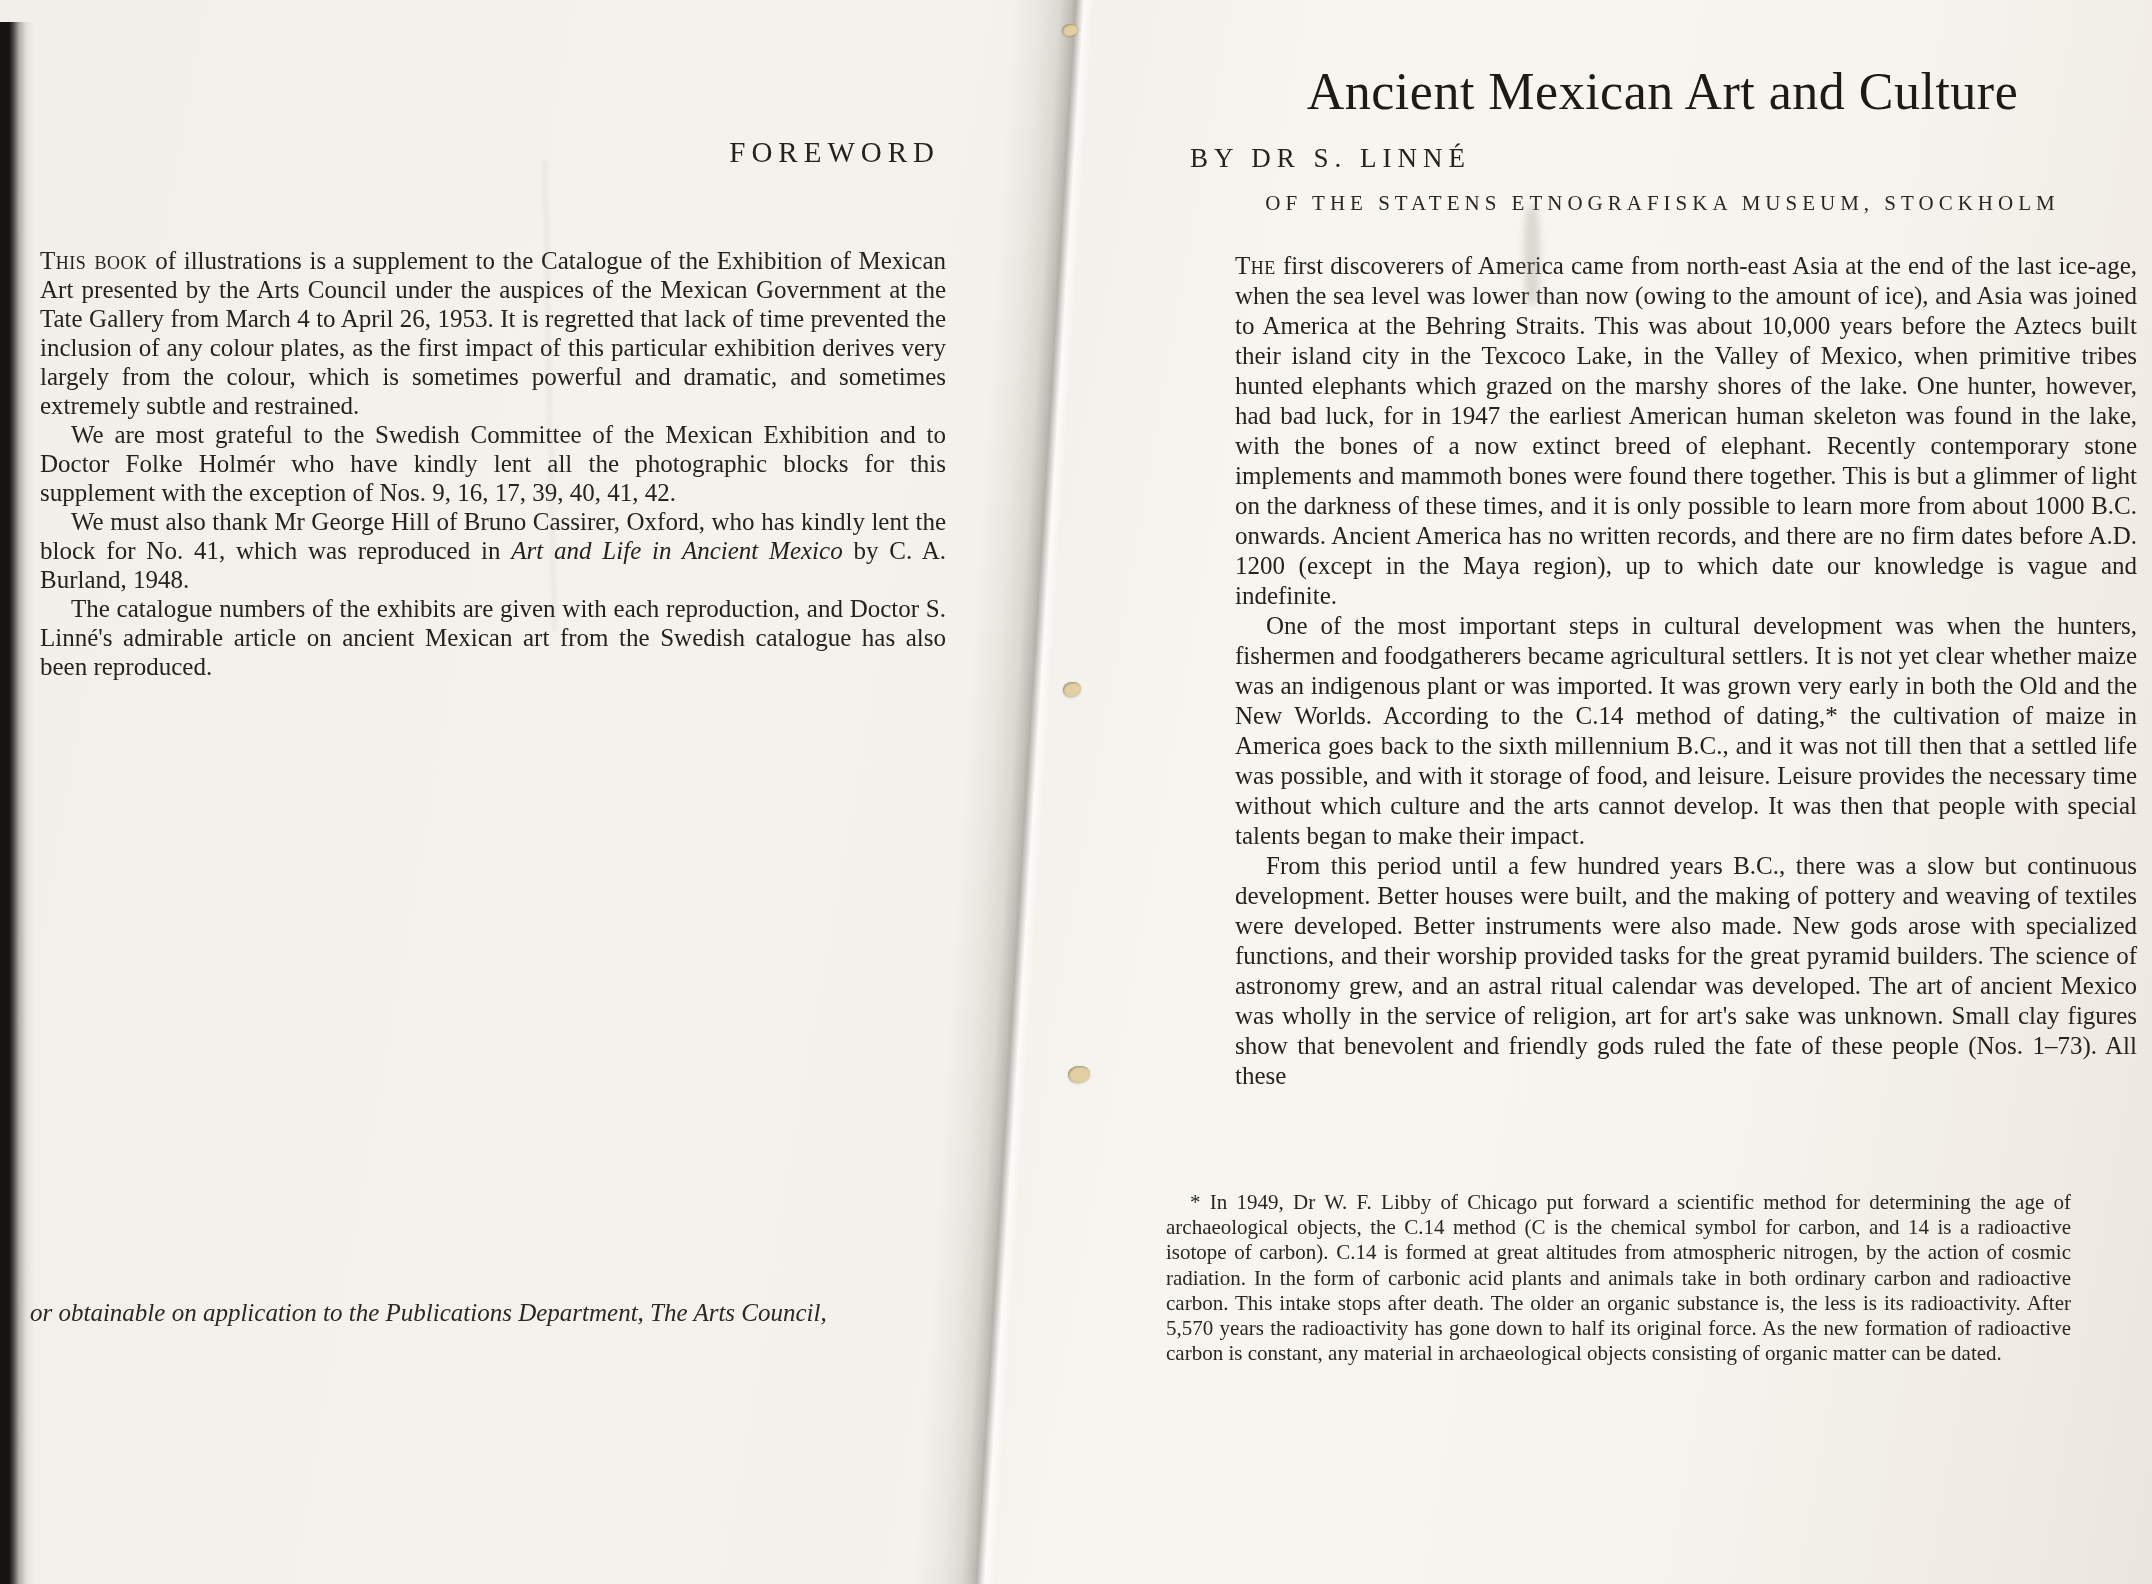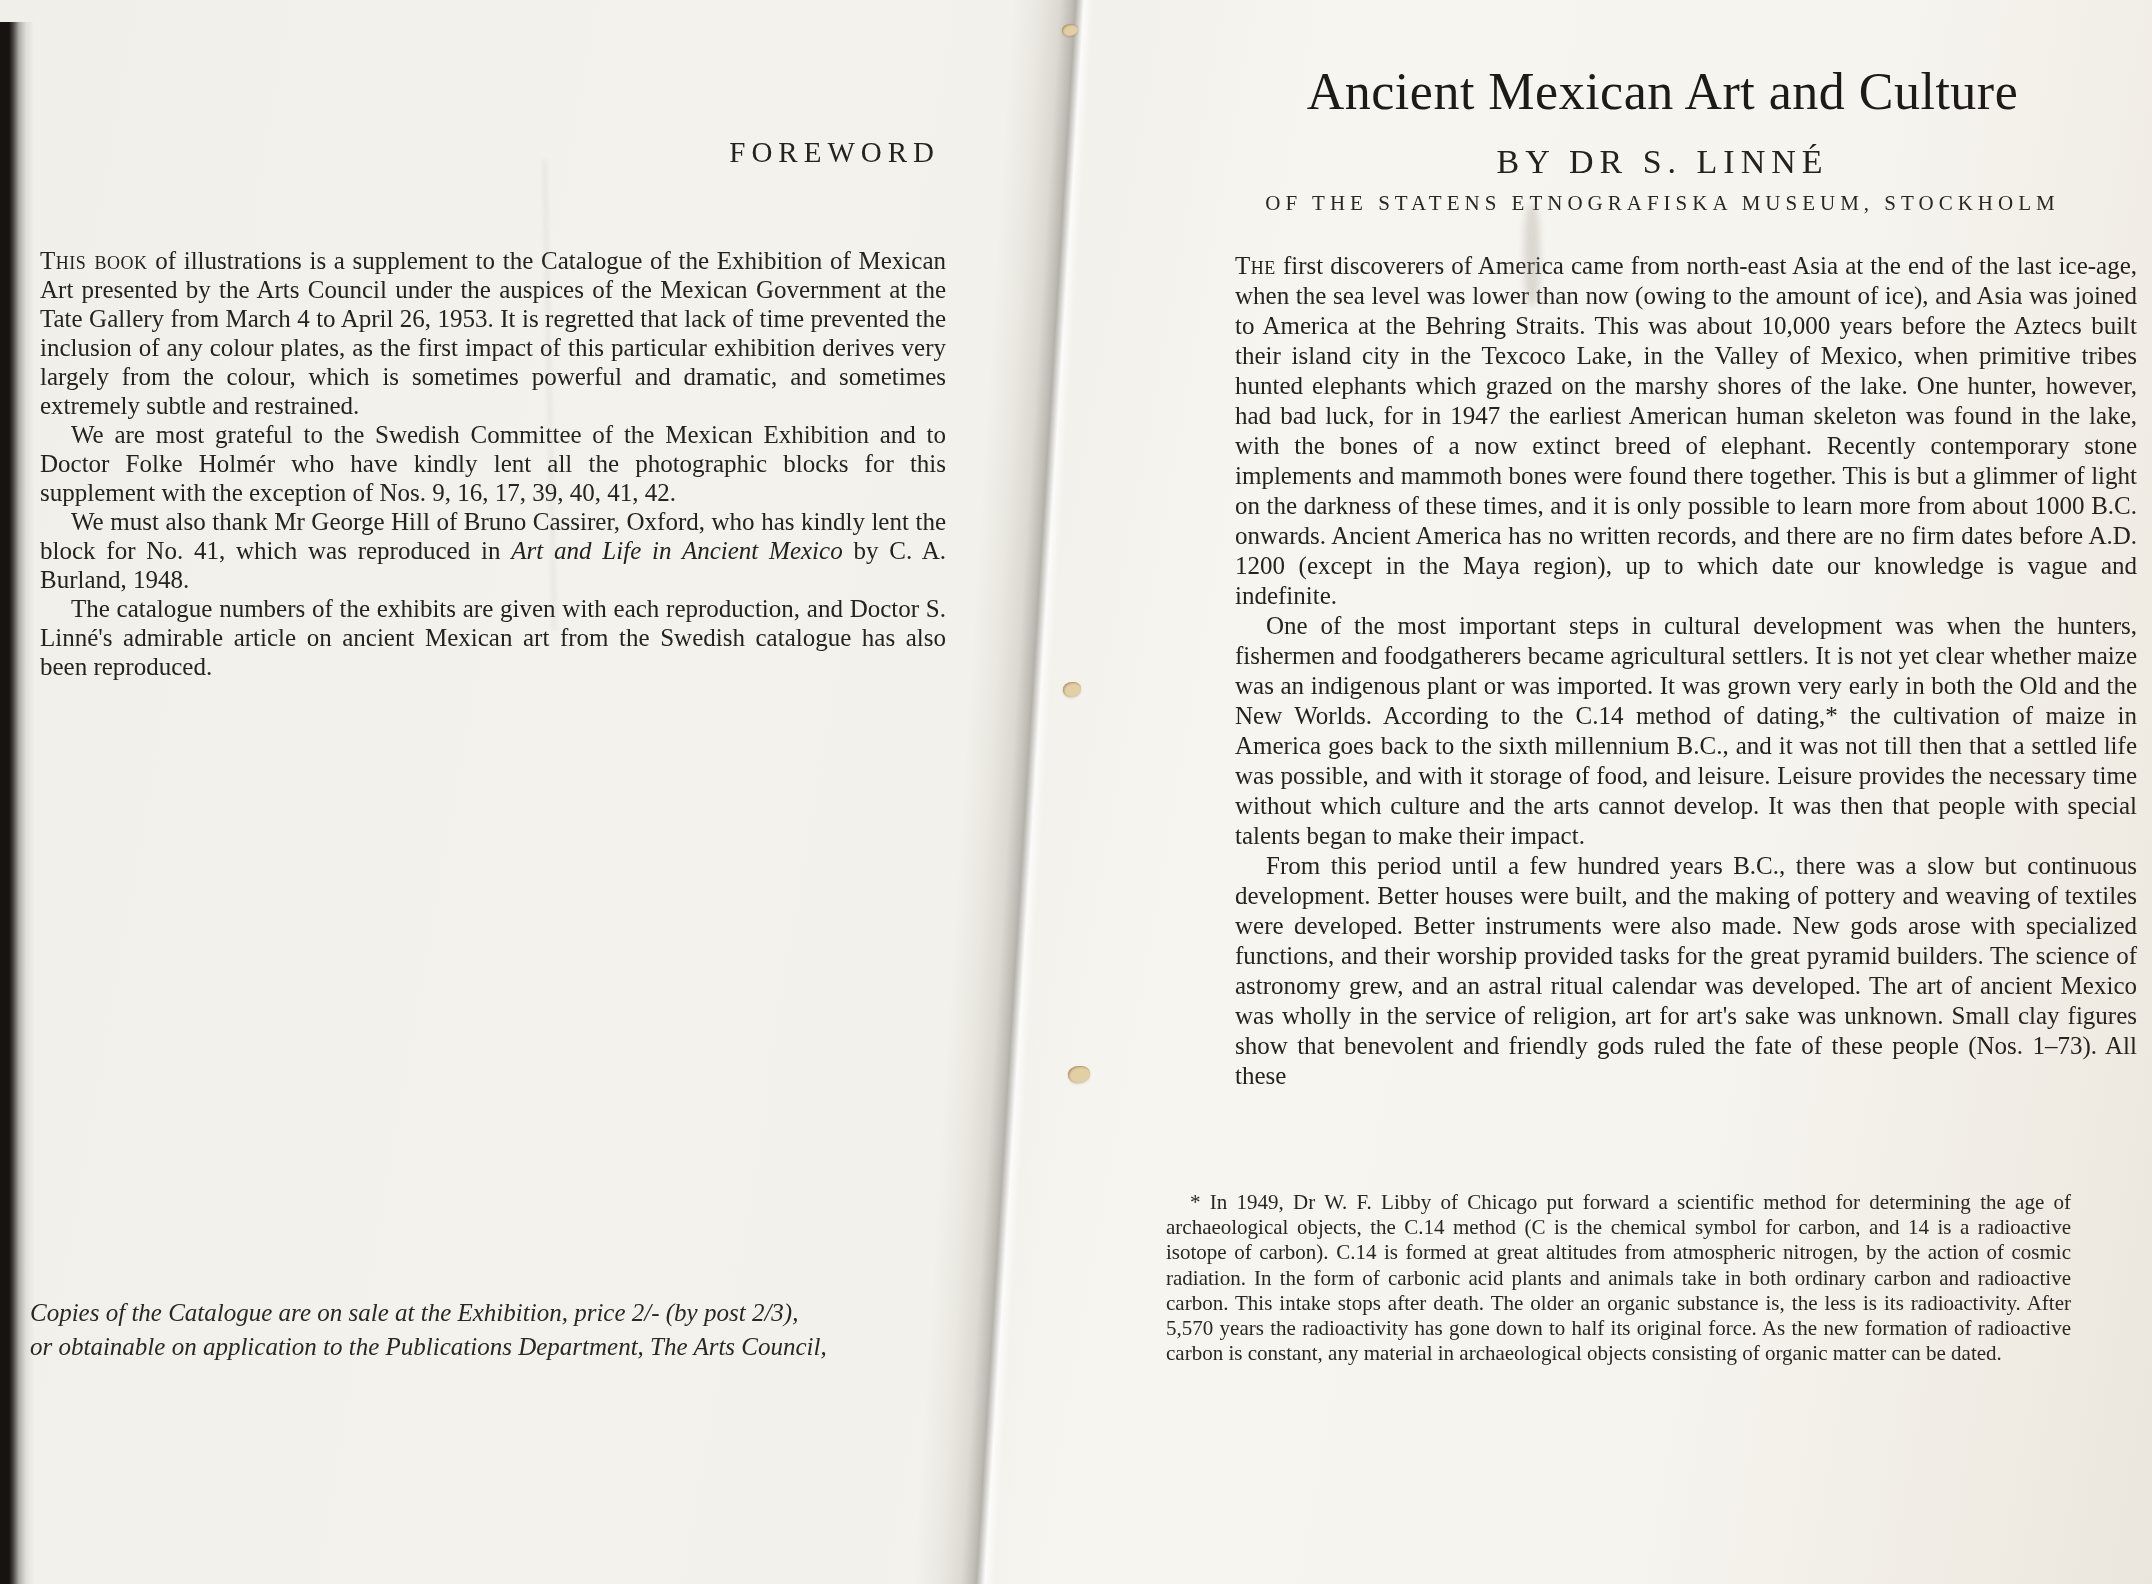--- a/index.html
+++ b/index.html
@@ -66,21 +66,21 @@
   }
 
   
   .article-title{
     position:absolute;left:1190px;top:64px;width:945px;
     text-align:center;font-size:52px;line-height:56px;
     color:#1d1a17;letter-spacing:0.5px;
   }
   .article-byline{
     position:absolute;left:1190px;top:143px;width:945px;
-    text-align:center;font-size:34px;letter-spacing:6px;
+    text-align:left;font-size:27px;letter-spacing:6px;
     color:#26221e;
   }
   .article-affiliation{
     position:absolute;left:1190px;top:191px;width:945px;
     text-align:center;font-size:21px;letter-spacing:5px;
     color:#2b2723;
   }
   .right-body{
     position:absolute;left:1221px;top:251px;width:902px;
     font-size:25px;line-height:30px;text-align:justify;margin-left:14px;
@@ -103,21 +103,20 @@
     <div class="fw-heading">FOREWORD</div>
 
     <div class="left-body">
       <p><span class="sc">This book</span><span> of illustrations is a supplement to the Catalogue of the Exhibition of Mexican Art presented by the Arts Council under the auspices of the Mexican Government at the Tate Gallery from March 4 to April 26, 1953. It is regretted that lack of time prevented the inclusion of any colour plates, as the first impact of this particular exhibition derives very largely from the colour, which is sometimes powerful and dramatic, and sometimes extremely subtle and restrained.</span></p>
       <p class="indent">We are most grateful to the Swedish Committee of the Mexican Exhibition and to Doctor Folke Holmér who have kindly lent all the photographic blocks for this supplement with the exception of Nos. 9, 16, 17, 39, 40, 41, 42.</p>
       <p class="indent"><span>We must also thank Mr George Hill of Bruno Cassirer, Oxford, who has kindly lent the block for No. 41, which was reproduced in </span><span class="ital">Art and Life in Ancient Mexico</span><span> by C. A. Burland, 1948.</span></p>
       <p class="indent">The catalogue numbers of the exhibits are given with each reproduction, and Doctor S. Linné's admirable article on ancient Mexican art from the Swedish catalogue has also been reproduced.</p>
     </div>
 
     <div class="colophon">
-      <div>Copies of the Catalogue are on sale at the Exhibition, price 2/- (by post 2/3),</div>
       <div>or obtainable on application to the Publications Department, The Arts Council,</div>
     </div>
   </div>
 
   <div>
 
     <div class="article-title">Ancient Mexican Art and Culture</div>
 
     <div class="article-byline">BY DR S. LINNÉ</div>
 

